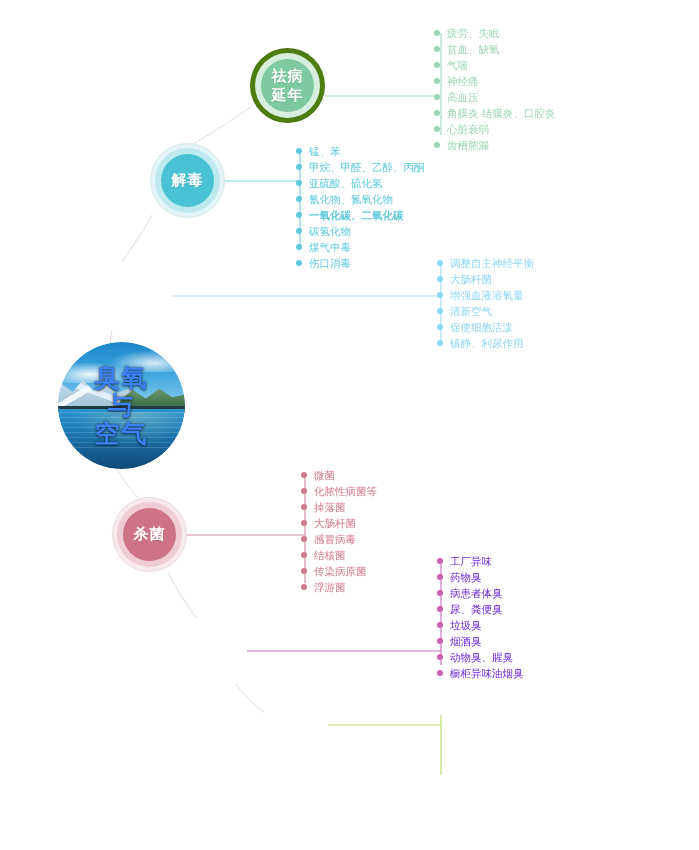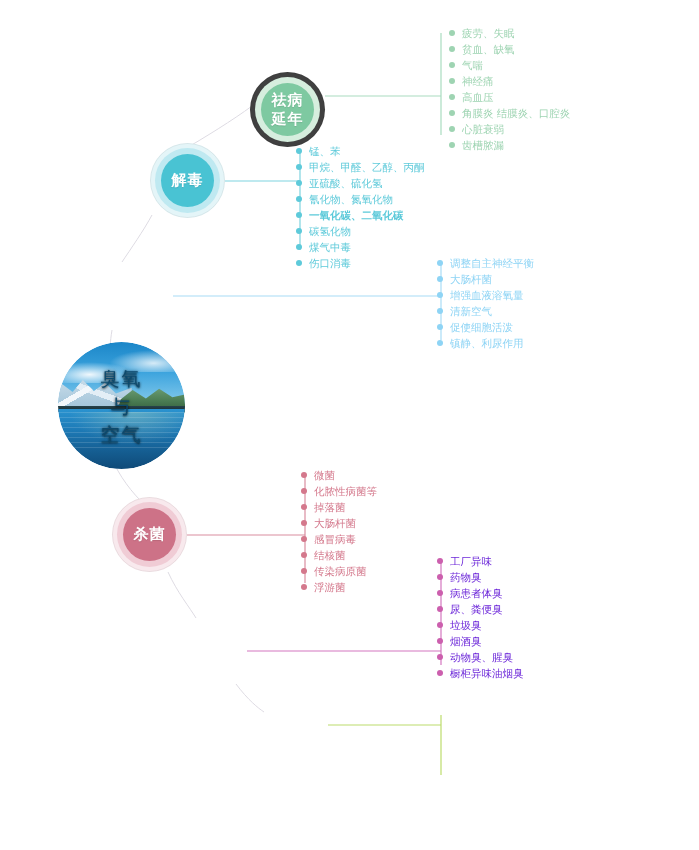--- a/index.html
+++ b/index.html
@@ -123,23 +123,23 @@
     background:
       repeating-linear-gradient(180deg, rgba(255,255,255,0.14) 0 1px, rgba(255,255,255,0) 1px 5px),
       radial-gradient(ellipse at 60% 0%, rgba(180,215,190,0.40) 0%, rgba(0,0,0,0) 60%);
   }
   #center-label {
     position: absolute;
     z-index: 4;
     left: 0; right: 0; top: 50%;
     transform: translateY(-50%);
     text-align: center;
-    color: #0c4a6e;
-    font-size: 19px;
-    font-weight: normal;
+    color: #3b82f6;
+    font-size: 25px;
+    font-weight: bold;
     line-height: 28px;
     letter-spacing: 2px;
     white-space: pre-line;
     text-shadow: 0 0 3px rgba(0,0,0,0.55), 0 1px 2px rgba(0,0,0,0.5);
   }
 
   
   .leaf-list {
     position: absolute;
     padding: 0;
@@ -173,32 +173,32 @@
     <g stroke="#d8d5de" stroke-width="1" fill="none" opacity="0.85">
       <path d="M183,150 C204,138 233,120 252,106"></path>
       <path d="M152,215 C144,230 130,250 122,262"></path>
       <path d="M112,330 C110,342 110,350 110,356"></path>
       <path d="M110,452 C114,468 128,488 140,500"></path>
       <path d="M168,572 C177,592 190,608 196,618"></path>
       <path d="M236,684 C248,700 258,708 264,712"></path>
     </g>
   </svg>
 
-  <div class="node" style="left:250px; top:72px; width:75px; height:75px; background:#404040;">
+  <div class="node" style="left:250px; top:48px; width:75px; height:75px; background:#4d7c0f;">
     <div class="ring-outer"></div>
     <div class="ring-mid" style="background:#d6eede;"></div>
     <div class="disc" style="background:#7ec9a1;"></div>
     <span class="node-label">祛病
 延年</span>
   </div>
   <svg width="699" height="850" style="position:absolute;left:0;top:0;pointer-events:none;">
     <line x1="325" y1="96" x2="441" y2="96" stroke="#a9dcc0" stroke-width="1.2"></line>
     <line x1="441" y1="33" x2="441" y2="135" stroke="#a9dcc0" stroke-width="1.2"></line>
   </svg>
-  <ul class="leaf-list" style="left:449px; top:25px; color:#9ed4b2;">
+  <ul class="leaf-list" style="left:434px; top:25px; color:#9ed4b2;">
     <li class="leaf-item"><span class="dot" style="background:#9ed4b2;"></span><span>疲劳、失眠</span></li>
     <li class="leaf-item"><span class="dot" style="background:#9ed4b2;"></span><span>贫血、缺氧</span></li>
     <li class="leaf-item"><span class="dot" style="background:#9ed4b2;"></span><span>气喘</span></li>
     <li class="leaf-item"><span class="dot" style="background:#9ed4b2;"></span><span>神经痛</span></li>
     <li class="leaf-item"><span class="dot" style="background:#9ed4b2;"></span><span>高血压</span></li>
     <li class="leaf-item"><span class="dot" style="background:#9ed4b2;"></span><span>角膜炎 结膜炎、口腔炎</span></li>
     <li class="leaf-item"><span class="dot" style="background:#9ed4b2;"></span><span>心脏衰弱</span></li>
     <li class="leaf-item"><span class="dot" style="background:#9ed4b2;"></span><span>齿槽脓漏</span></li>
   </ul>
 

